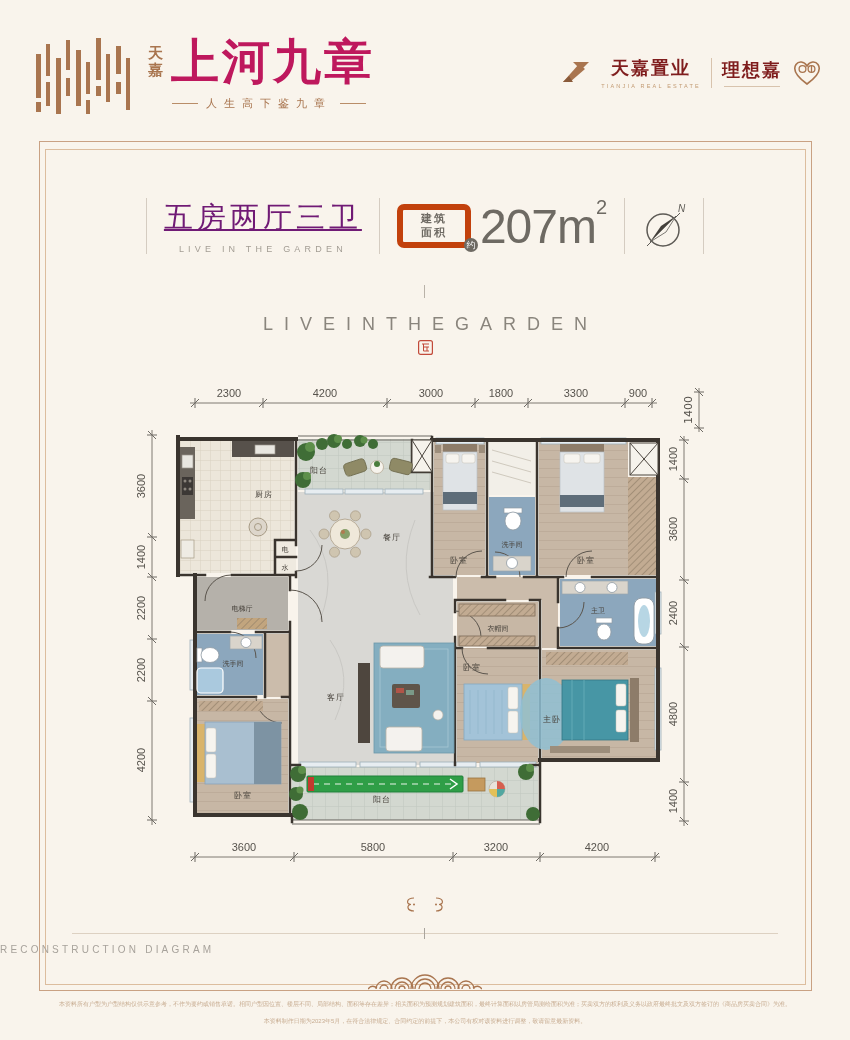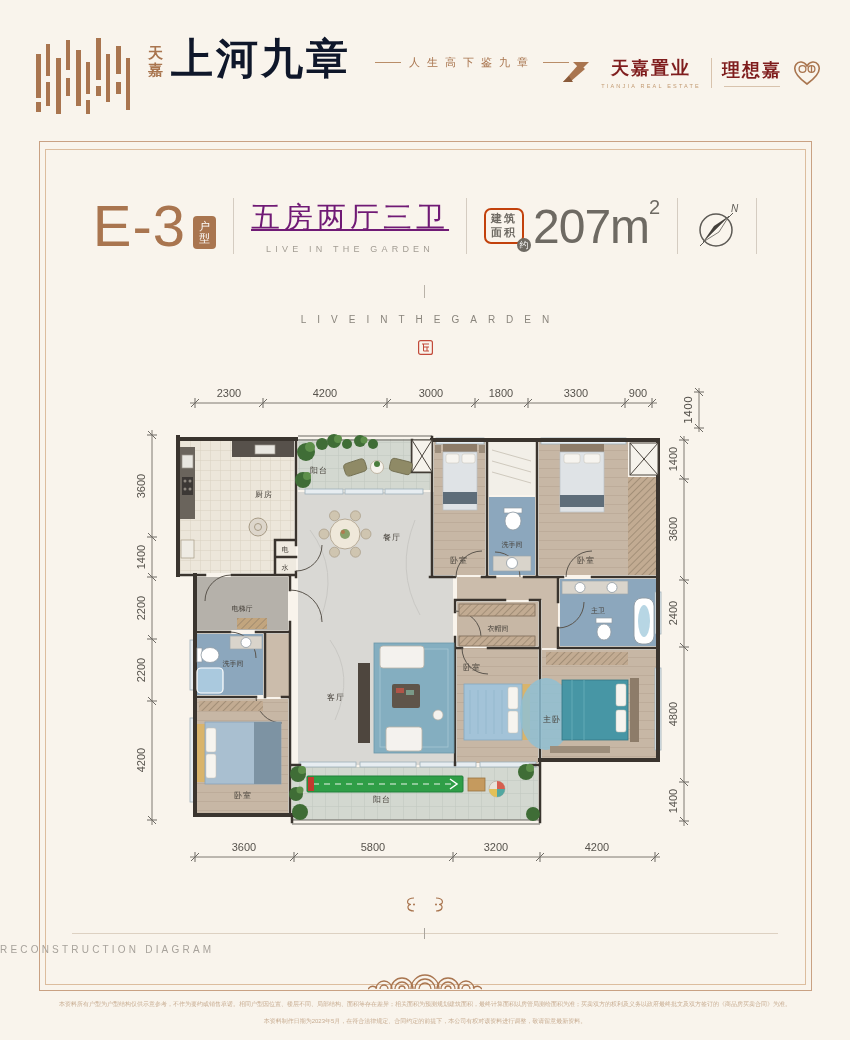--- a/index.html
+++ b/index.html
@@ -1,24 +1,24 @@
 <!DOCTYPE html>
 <html><head>
 <meta charset="utf-8">
 <style>
   html,body{margin:0;padding:0;}
   body{width:850px;height:1040px;position:relative;background:#f9f4ec;overflow:hidden;
        font-family:"Liberation Sans",sans-serif;}
   .abs{position:absolute;}
   
   .logo-left{left:34px;top:36px;display:flex;gap:14px;align-items:flex-start;}
-  .logo-txt{display:flex;}
+  .logo-txt{display:flex;flex-direction:column;}
   .logo-row{display:flex;align-items:flex-start;gap:8px;}
   .logo-cn-small{width:1em;font-size:15px;line-height:1.15;color:#a9754f;font-weight:600;margin-top:8px;}
-  .logo-cn-large{font-size:42px;line-height:1.1;color:#0f172a;font-weight:600;letter-spacing:3px;}
+  .logo-cn-large{font-size:48px;line-height:1.1;color:#be185d;font-weight:600;letter-spacing:3px;}
   .tagline-row{display:flex;align-items:center;gap:8px;margin-top:7px;margin-left:24px;}
   .tagline-line{width:26px;height:1px;background:#b98d68;}
   .tagline{font-size:11px;letter-spacing:7px;color:#a9754f;}
   .logo-right{right:28px;top:56px;display:flex;align-items:center;gap:10px;}
   .dev-col{display:flex;flex-direction:column;align-items:center;}
   .dev-name{font-size:18px;font-weight:700;color:#7f1d1d;letter-spacing:2px;}
   .dev-sub{font-size:5.5px;letter-spacing:2.2px;color:#c29a72;margin-top:3px;}
   .v-div{width:1px;height:30px;background:#d8c3ad;}
   .subbrand-deco{width:56px;height:1px;background:#d8c3ad;margin-top:4px;}
   
@@ -28,29 +28,29 @@
   .unit-header{top:198px;left:0;right:0;display:flex;justify-content:center;align-items:center;gap:17px;}
   .unit-code-wrap{display:flex;align-items:flex-end;}
   .unit-code{font-size:58px;line-height:.9;color:#a9754f;font-weight:400;letter-spacing:1px;}
   .unit-badge{width:15px;background:#a9754f;color:#fff;font-size:11px;line-height:1.15;text-align:center;
               word-break:break-all;padding:4px 4px;border-radius:4px;margin-left:7px;margin-bottom:3px;}
   .hdr-div{width:1px;height:56px;background:#d5ccc1;}
   .rooms-block{text-align:center;}
   .rooms-title{font-size:29px;letter-spacing:4px;color:#701a75;font-weight:500;text-decoration:underline;}
   .rooms-sub{font-size:9px;letter-spacing:4.2px;color:#a39d94;margin-top:6px;}
   .area-block{display:flex;align-items:center;}
-  .area-box{border:2px solid #c2410c;border-radius:7px;padding:2px 5px;color:#6e6a63;
+  .area-box{border:6px solid #c2410c;border-radius:7px;padding:2px 18px;color:#6e6a63;
             font-size:11px;letter-spacing:2px;line-height:1.25;font-weight:700;text-align:center;}
   .area-approx{width:14px;height:14px;border-radius:50%;background:#6e6a63;color:#fff;font-size:9px;
                line-height:14px;text-align:center;align-self:flex-end;margin:0 2px 2px -7px;position:relative;z-index:2;}
   .area-value{font-size:48px;color:#6e6a63;letter-spacing:-1px;font-weight:400;}
   .area-sup{font-size:20px;color:#6e6a63;position:relative;top:-19px;font-weight:400;}
   .center-tick{left:424px;top:285px;width:1px;height:13px;background:#b9b2a8;}
   
-  .spaced-title{top:314px;left:0;right:0;text-align:center;font-size:10px;letter-spacing:11px;
+  .spaced-title{top:314px;left:0;right:0;text-align:center;font-size:18px;letter-spacing:11px;
                 color:#8a857d;text-indent:11px;}
   .seal{left:418px;top:340px;}
   
   .footer-title{top:896px;left:0;right:0;display:flex;justify-content:center;align-items:center;gap:16px;}
   .footer-title-text{font-size:20px;letter-spacing:7px;color:#6b665f;font-weight:500;text-indent:7px;}
   .footer-line{top:933px;left:72px;right:72px;height:1px;background:#ddd1c2;}
   .footer-line-tick{left:424px;top:928px;width:1px;height:11px;background:#a9a49d;}
   .footer-sub{top:944px;left:0;right:0;font-size:10px;letter-spacing:3.2px;color:#a7a29b;}
   .cloud{left:368px;top:960px;}
   .disclaimer{top:1000px;left:0;right:0;text-align:center;color:#c8ad92;font-size:6px;white-space:nowrap;}
@@ -124,24 +124,20 @@
     <circle cx="10.5" cy="10" r="3.4" fill="none" stroke="#a9754f" stroke-width="1.3"></circle>
     <circle cx="19.5" cy="10" r="3.4" fill="none" stroke="#a9754f" stroke-width="1.3"></circle>
     <line x1="19.5" y1="6.6" x2="19.5" y2="13.4" stroke="#a9754f" stroke-width="1.3"></line>
   </svg>
 </div>
 
 <div class="abs frame-outer"></div>
 <div class="abs frame-inner"></div>
 
 <div class="abs unit-header">
-  <div class="unit-code-wrap">
-    <div class="unit-code">E-3</div>
-    <div class="unit-badge">户型</div>
-  </div>
   <div class="hdr-div"></div>
   <div class="rooms-block">
     <div class="rooms-title">五房两厅三卫</div>
     <div class="rooms-sub">LIVE IN THE GARDEN</div>
   </div>
   <div class="hdr-div"></div>
   <div class="area-block">
     <div class="area-box">
       <div>建筑</div>
       <div>面积</div>

